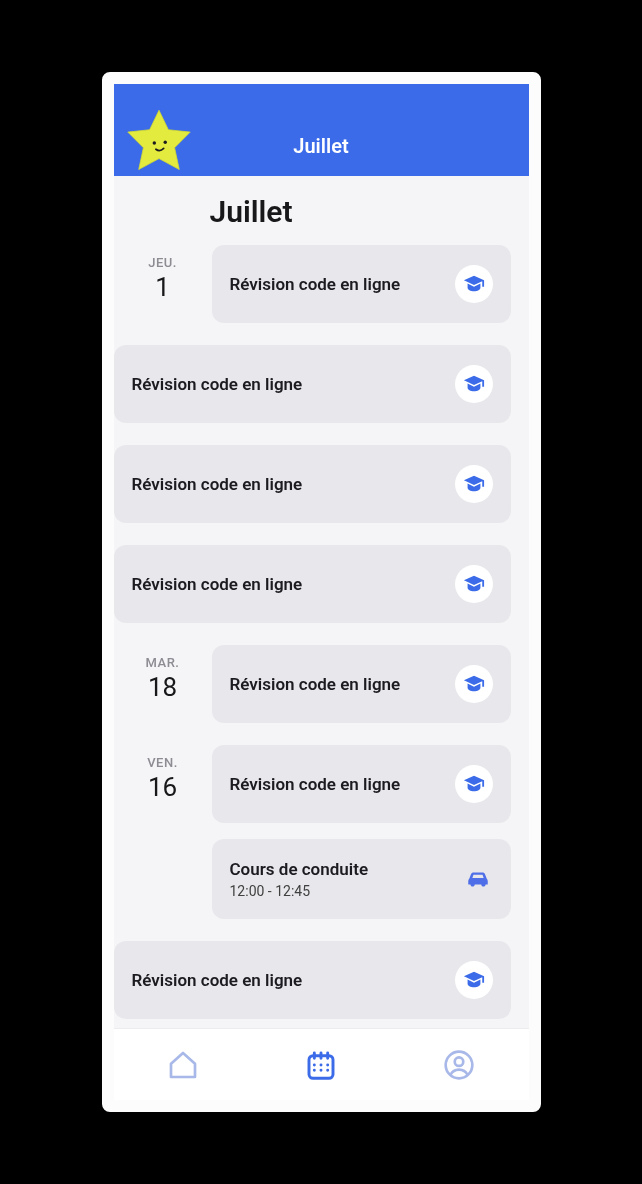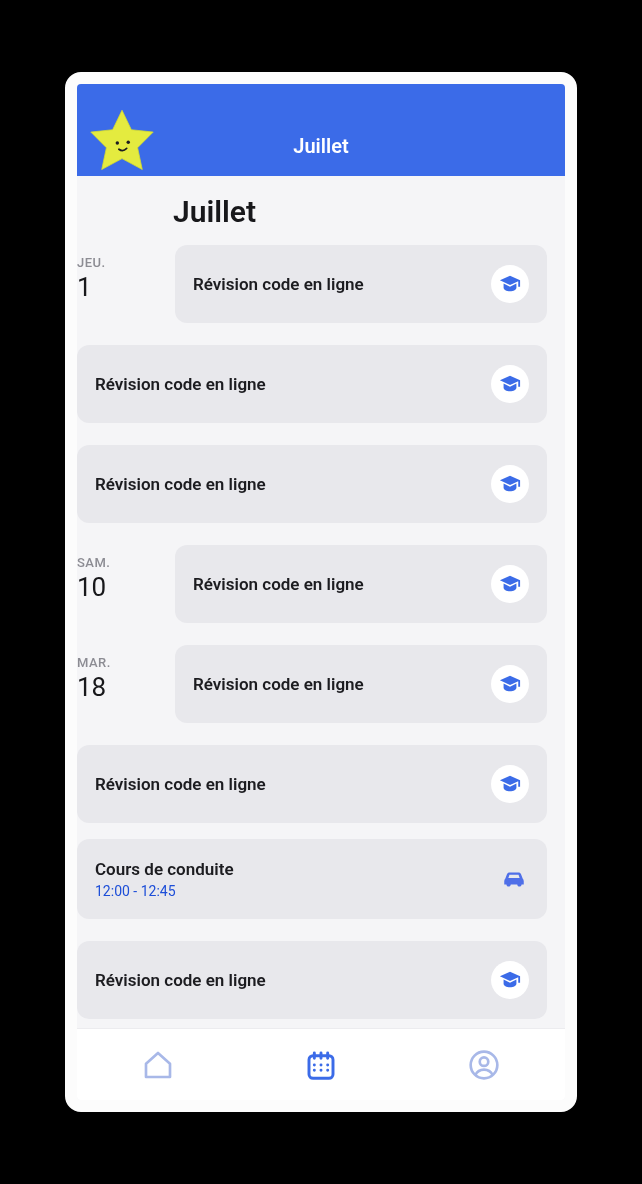--- a/index.html
+++ b/index.html
@@ -6,24 +6,24 @@
   body {
     background: #000;
     width: 642px;
     height: 1184px;
     font-family: -apple-system, BlinkMacSystemFont, "Segoe UI", Roboto, Helvetica, Arial, sans-serif;
     display: flex;
     align-items: center;
     justify-content: center;
   }
   .phone-frame {
-    width: 512px;
+    width: 439px;
     height: 1040px;
     background: #f5f5f7;
-    border-radius: 16px;
+    border-radius: 8px;
     border: 12px solid #fcfcfc;
     box-shadow: 0 30px 60px rgba(0,0,0,0.5), 0 8px 20px rgba(0,0,0,0.3);
     overflow: hidden;
     position: relative;
     display: flex;
     flex-direction: column;
   }
   .header {
     background: #3B6BE8;
     height: 92px;
@@ -57,21 +57,21 @@
   }
   .row {
     display: flex;
     align-items: flex-start;
     margin-bottom: 22px;
   }
   .date-col {
     width: 98px;
     display: flex;
     flex-direction: column;
-    align-items: flex-start;
+    align-items: center;
     padding-top: 10px;
     flex-shrink: 0;
   }
   .dow {
     font-size: 13px;
     color: #8c8c93;
     letter-spacing: 0.5px;
     font-weight: 500;
   }
   .dnum {
@@ -96,21 +96,21 @@
     gap: 0;
   }
   .card-text { flex: 1; }
   .card-title {
     font-size: 17px;
     font-weight: 600;
     color: #1c1c20;
   }
   .card-sub {
     font-size: 14px;
-    color: #1d4ed8;
+    color: #404040;
     margin-top: 4px;
   }
   .icon-circle {
     width: 38px;
     height: 38px;
     background: #fff;
     border-radius: 50%;
     display: flex;
     align-items: center;
     justify-content: center;
@@ -193,24 +193,20 @@
           <div class="icon-circle">
             <svg viewBox="0 0 24 24" fill="#3B6BE8">
                 <path d="M12 3 L1 8 L12 13 L21 9 V15 H23 V8 Z M5 11.5 V16 C5 18 8 20 12 20 C16 20 19 18 19 16 V11.5 L12 15 Z"></path>
               </svg>
           </div>
         </div>
       </div>
     </div>
 
     <div class="row">
-      <div class="date-col">
-        <span class="dow">SAM.</span>
-        <span class="dnum">10</span>
-      </div>
       <div class="cards">
         <div class="card">
           <div class="card-text">
               <div class="card-title">Révision code en ligne</div>
             </div>
           <div class="icon-circle">
             <svg viewBox="0 0 24 24" fill="#3B6BE8">
                 <path d="M12 3 L1 8 L12 13 L21 9 V15 H23 V8 Z M5 11.5 V16 C5 18 8 20 12 20 C16 20 19 18 19 16 V11.5 L12 15 Z"></path>
               </svg>
           </div>
@@ -231,20 +227,24 @@
           <div class="icon-circle">
             <svg viewBox="0 0 24 24" fill="#3B6BE8">
                 <path d="M12 3 L1 8 L12 13 L21 9 V15 H23 V8 Z M5 11.5 V16 C5 18 8 20 12 20 C16 20 19 18 19 16 V11.5 L12 15 Z"></path>
               </svg>
           </div>
         </div>
       </div>
     </div>
 
     <div class="row">
+      <div class="date-col">
+        <span class="dow">VEN.</span>
+        <span class="dnum">16</span>
+      </div>
       <div class="cards">
         <div class="card">
           <div class="card-text">
               <div class="card-title">Révision code en ligne</div>
             </div>
           <div class="icon-circle">
             <svg viewBox="0 0 24 24" fill="#3B6BE8">
                 <path d="M12 3 L1 8 L12 13 L21 9 V15 H23 V8 Z M5 11.5 V16 C5 18 8 20 12 20 C16 20 19 18 19 16 V11.5 L12 15 Z"></path>
               </svg>
           </div>

